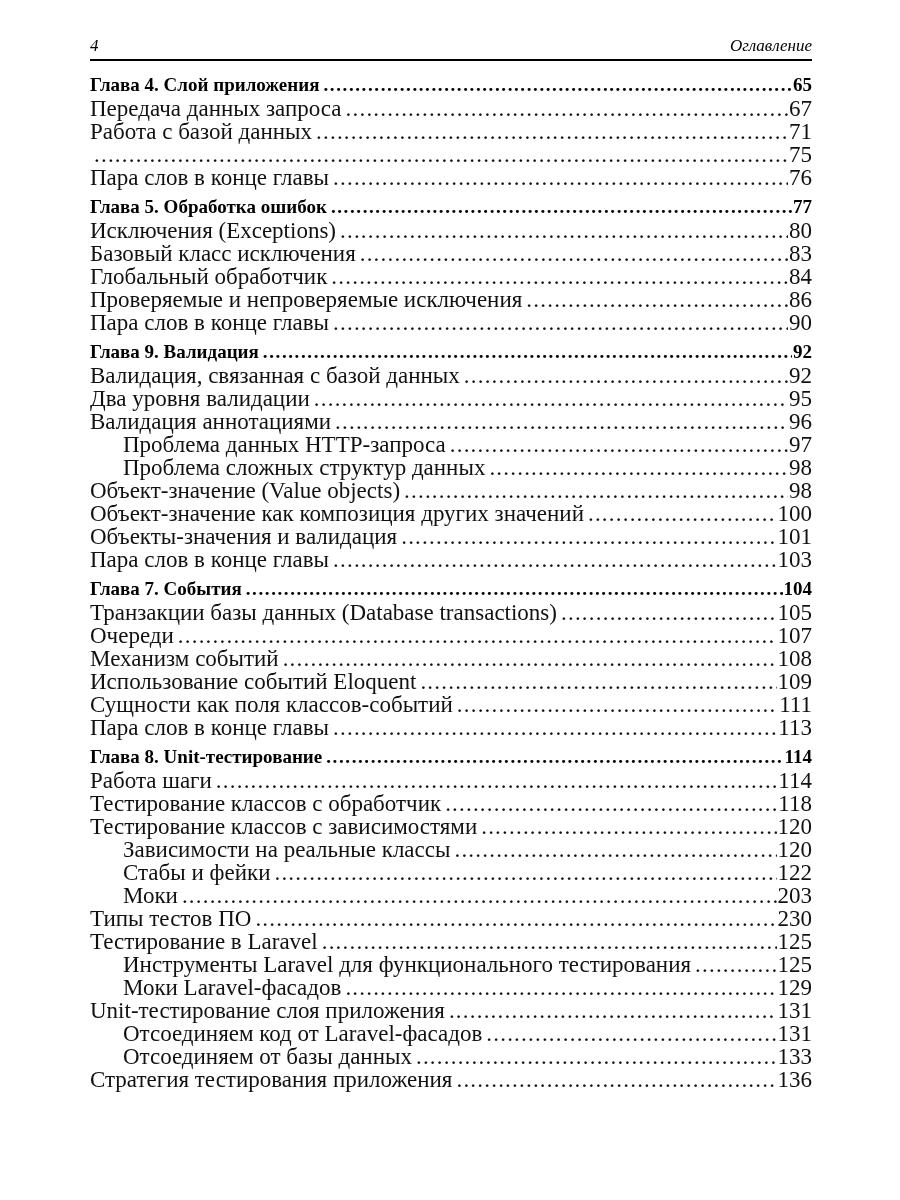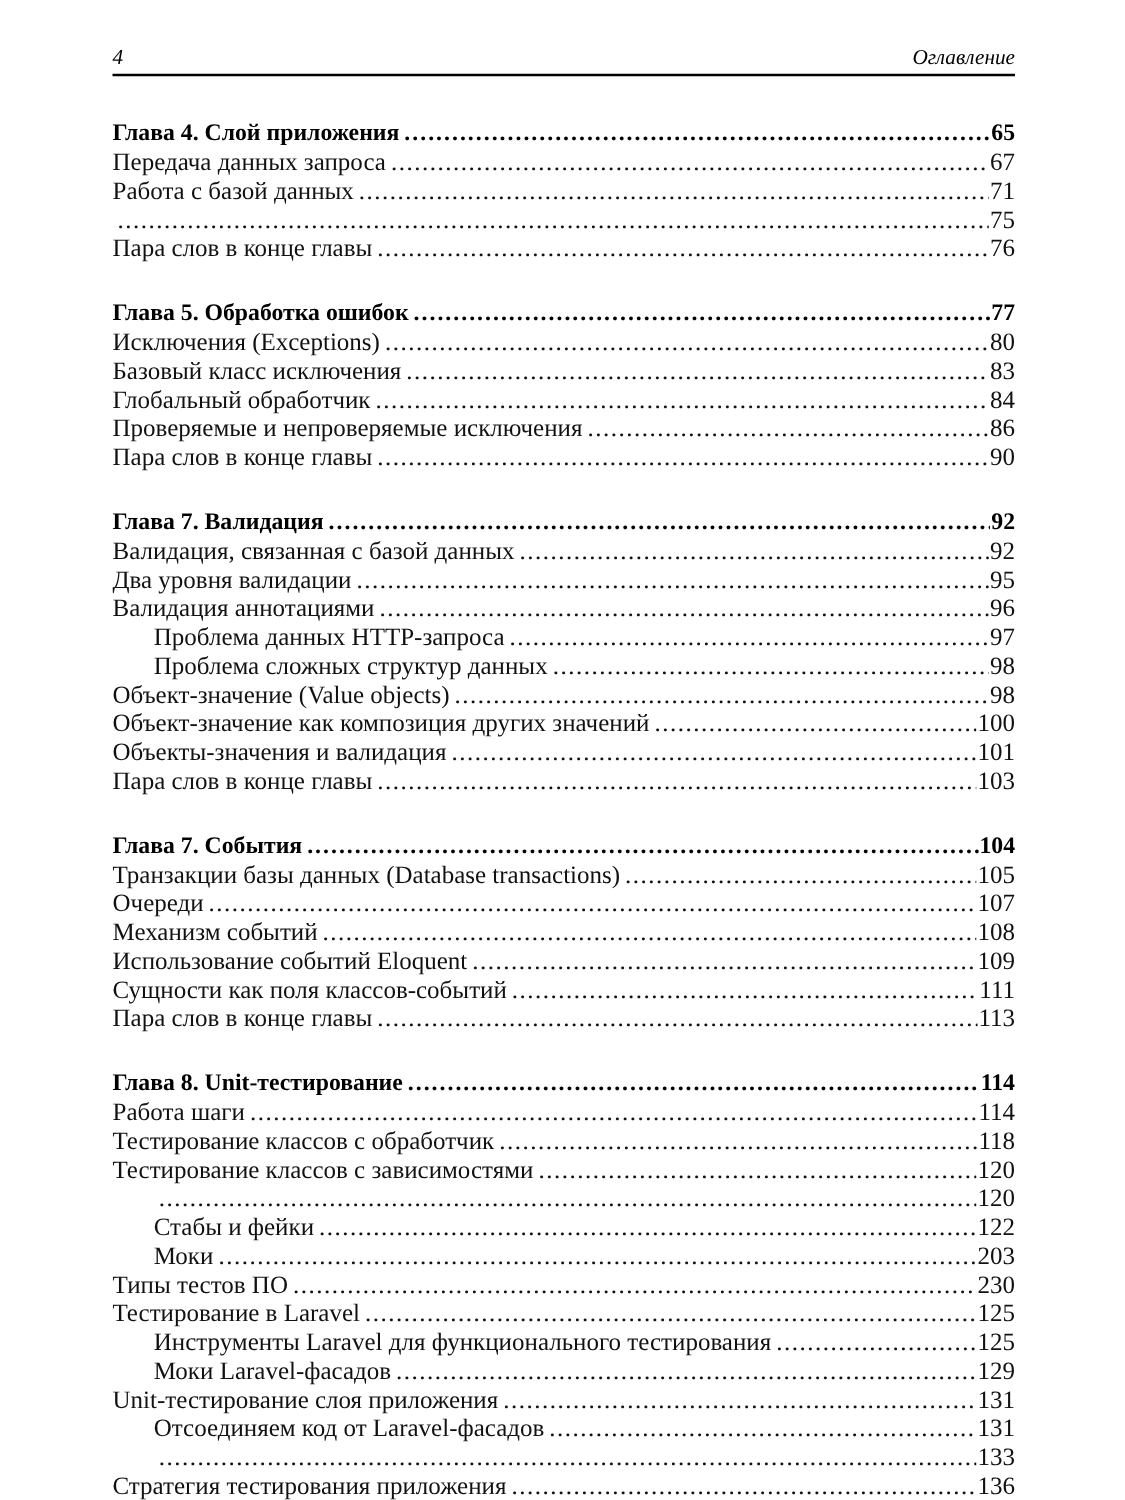--- a/index.html
+++ b/index.html
@@ -18,26 +18,26 @@
     display: flex;
     justify-content: space-between;
     align-items: baseline;
     font-style: italic;
     font-size: 17px;
     border-bottom: 2.5px solid #000000;
     padding-bottom: 3px;
     color: #000;
   }
   .toc { padding-top: 6px; }
-  .toc-section { margin-top: 27px; }
+  .toc-section { margin-top: 5px; }
   .toc-row {
     display: flex;
     align-items: baseline;
     line-height: 23px;
-    font-size: 20px;
+    font-size: 23px;
     white-space: nowrap;
   }
   .toc-row.level-1 { padding-left: 33px; }
   .toc-row.heading-row {
     font-size: 19px;
     font-weight: bold;
     line-height: 25px;
     color: #000;
   }
   .toc-label { flex: 0 0 auto; }
@@ -113,21 +113,21 @@
     <span class="toc-page">86</span>
   </div>
         <div class="toc-row">
     <span class="toc-label">Пара слов в конце главы</span>
     <span class="leader">................................................................................................................................................................................................................................................................................................................................................................................................................</span>
     <span class="toc-page">90</span>
   </div>
       </div>
       <div class="toc-section">
         <div class="toc-row heading-row">
-    <span class="toc-label">Глава 7. Валидация</span>
+    <span class="toc-label">Глава 9. Валидация</span>
     <span class="leader">................................................................................................................................................................................................................................................................................................................................................................................................................</span>
     <span class="toc-page">92</span>
   </div>
         <div class="toc-row">
     <span class="toc-label">Валидация, связанная с базой данных</span>
     <span class="leader">................................................................................................................................................................................................................................................................................................................................................................................................................</span>
     <span class="toc-page">92</span>
   </div>
         <div class="toc-row">
     <span class="toc-label">Два уровня валидации</span>
@@ -222,20 +222,21 @@
     <span class="toc-label">Тестирование классов с обработчик</span>
     <span class="leader">................................................................................................................................................................................................................................................................................................................................................................................................................</span>
     <span class="toc-page">118</span>
   </div>
         <div class="toc-row">
     <span class="toc-label">Тестирование классов с зависимостями</span>
     <span class="leader">................................................................................................................................................................................................................................................................................................................................................................................................................</span>
     <span class="toc-page">120</span>
   </div>
         <div class="toc-row level-1">
+    <span class="toc-label">Зависимости на реальные классы</span>
     <span class="leader">................................................................................................................................................................................................................................................................................................................................................................................................................</span>
     <span class="toc-page">120</span>
   </div>
         <div class="toc-row level-1">
     <span class="toc-label">Стабы и фейки</span>
     <span class="leader">................................................................................................................................................................................................................................................................................................................................................................................................................</span>
     <span class="toc-page">122</span>
   </div>
         <div class="toc-row level-1">
     <span class="toc-label">Моки</span>
@@ -266,20 +267,21 @@
     <span class="toc-label">Unit-тестирование слоя приложения</span>
     <span class="leader">................................................................................................................................................................................................................................................................................................................................................................................................................</span>
     <span class="toc-page">131</span>
   </div>
         <div class="toc-row level-1">
     <span class="toc-label">Отсоединяем код от Laravel-фасадов</span>
     <span class="leader">................................................................................................................................................................................................................................................................................................................................................................................................................</span>
     <span class="toc-page">131</span>
   </div>
         <div class="toc-row level-1">
+    <span class="toc-label">Отсоединяем от базы данных</span>
     <span class="leader">................................................................................................................................................................................................................................................................................................................................................................................................................</span>
     <span class="toc-page">133</span>
   </div>
         <div class="toc-row">
     <span class="toc-label">Стратегия тестирования приложения</span>
     <span class="leader">................................................................................................................................................................................................................................................................................................................................................................................................................</span>
     <span class="toc-page">136</span>
   </div>
       </div>
     </div>

